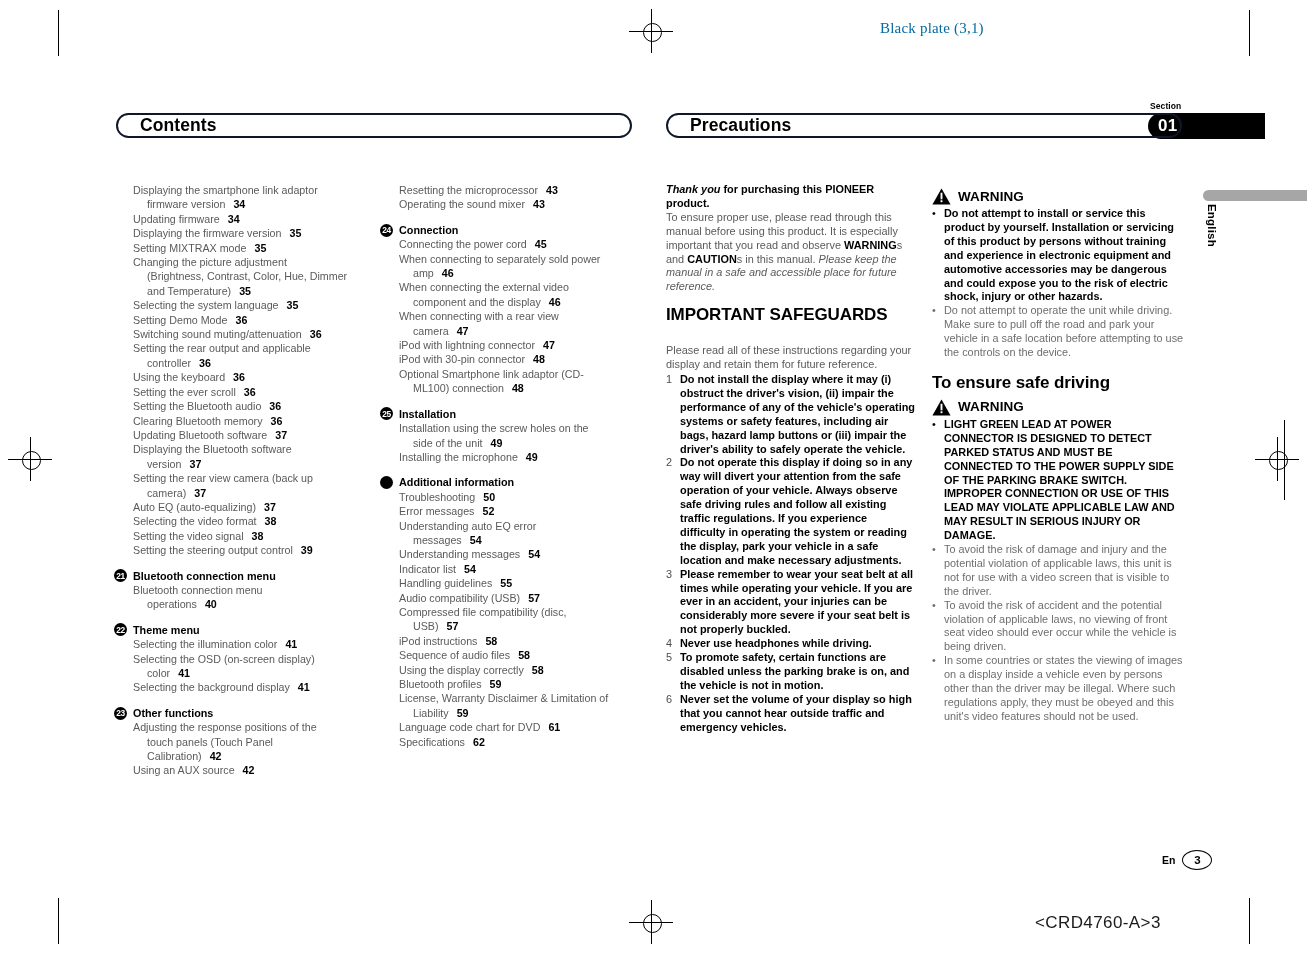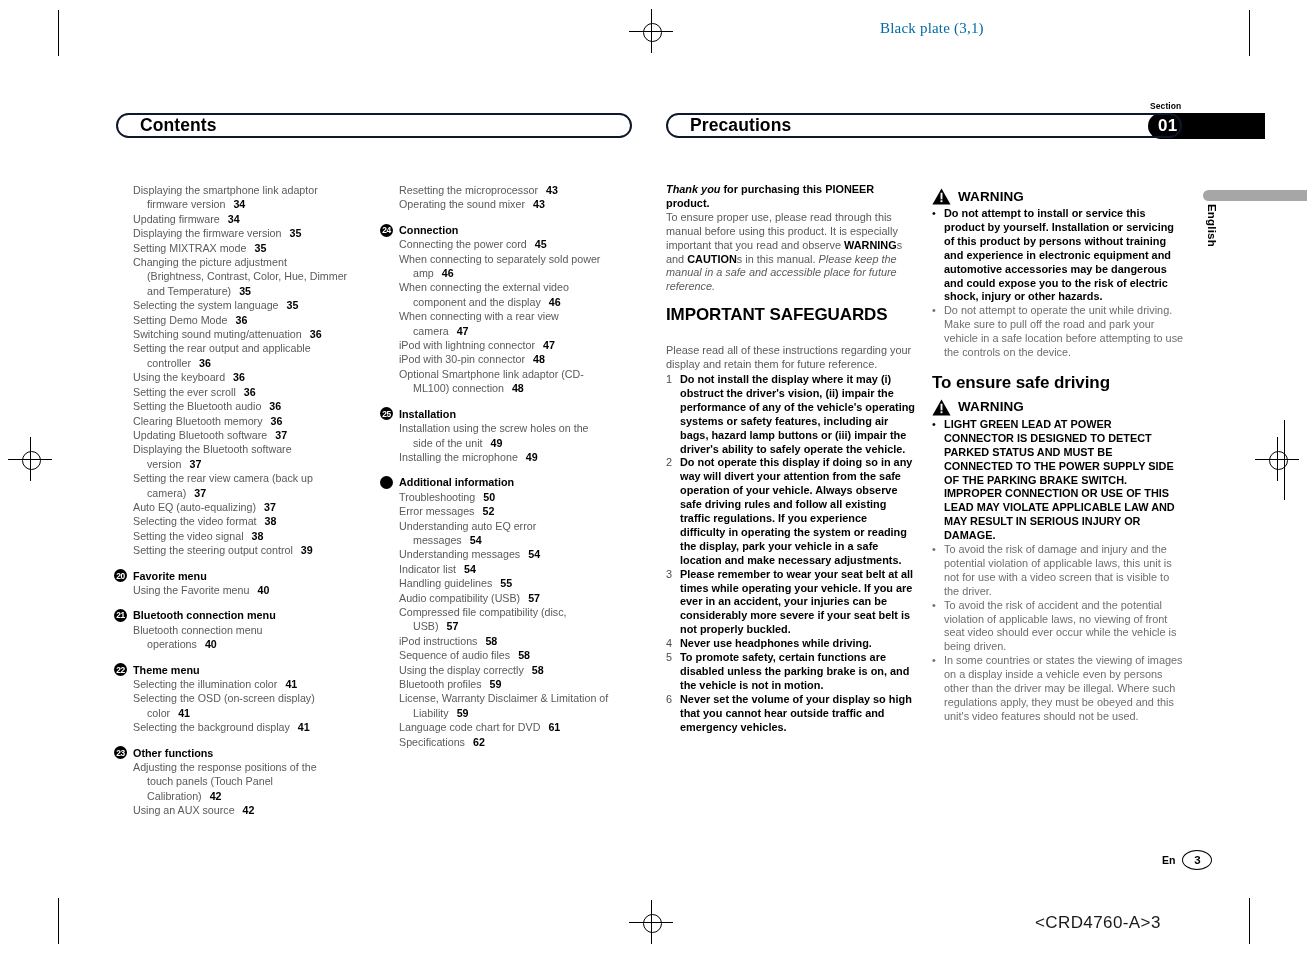--- a/index.html
+++ b/index.html
@@ -224,27 +224,20 @@
       <div class="toc-entry"><span class="ind">version</span><span class="num">37</span></div>
       <div class="toc-entry"><span>Setting the rear view camera (back up</span></div>
       <div class="toc-entry"><span class="ind">camera)</span><span class="num">37</span></div>
       <div class="toc-entry"><span>Auto EQ (auto-equalizing)</span><span class="num">37</span></div>
       <div class="toc-entry"><span>Selecting the video format</span><span class="num">38</span></div>
       <div class="toc-entry"><span>Setting the video signal</span><span class="num">38</span></div>
       <div class="toc-entry"><span>Setting the steering output control</span><span class="num">39</span></div>
     </div>
     <div class="toc-group">
       <div class="toc-group-head">
-        <span class="toc-marker">20</span>
-        <span>Favorite menu</span>
-      </div>
-      <div class="toc-entry"><span>Using the Favorite menu</span><span class="num">40</span></div>
-    </div>
-    <div class="toc-group">
-      <div class="toc-group-head">
         <span class="toc-marker">21</span>
         <span>Bluetooth connection menu</span>
       </div>
       <div class="toc-entry"><span>Bluetooth connection menu</span></div>
       <div class="toc-entry"><span class="ind">operations</span><span class="num">40</span></div>
     </div>
     <div class="toc-group">
       <div class="toc-group-head">
         <span class="toc-marker">22</span>
         <span>Theme menu</span>

